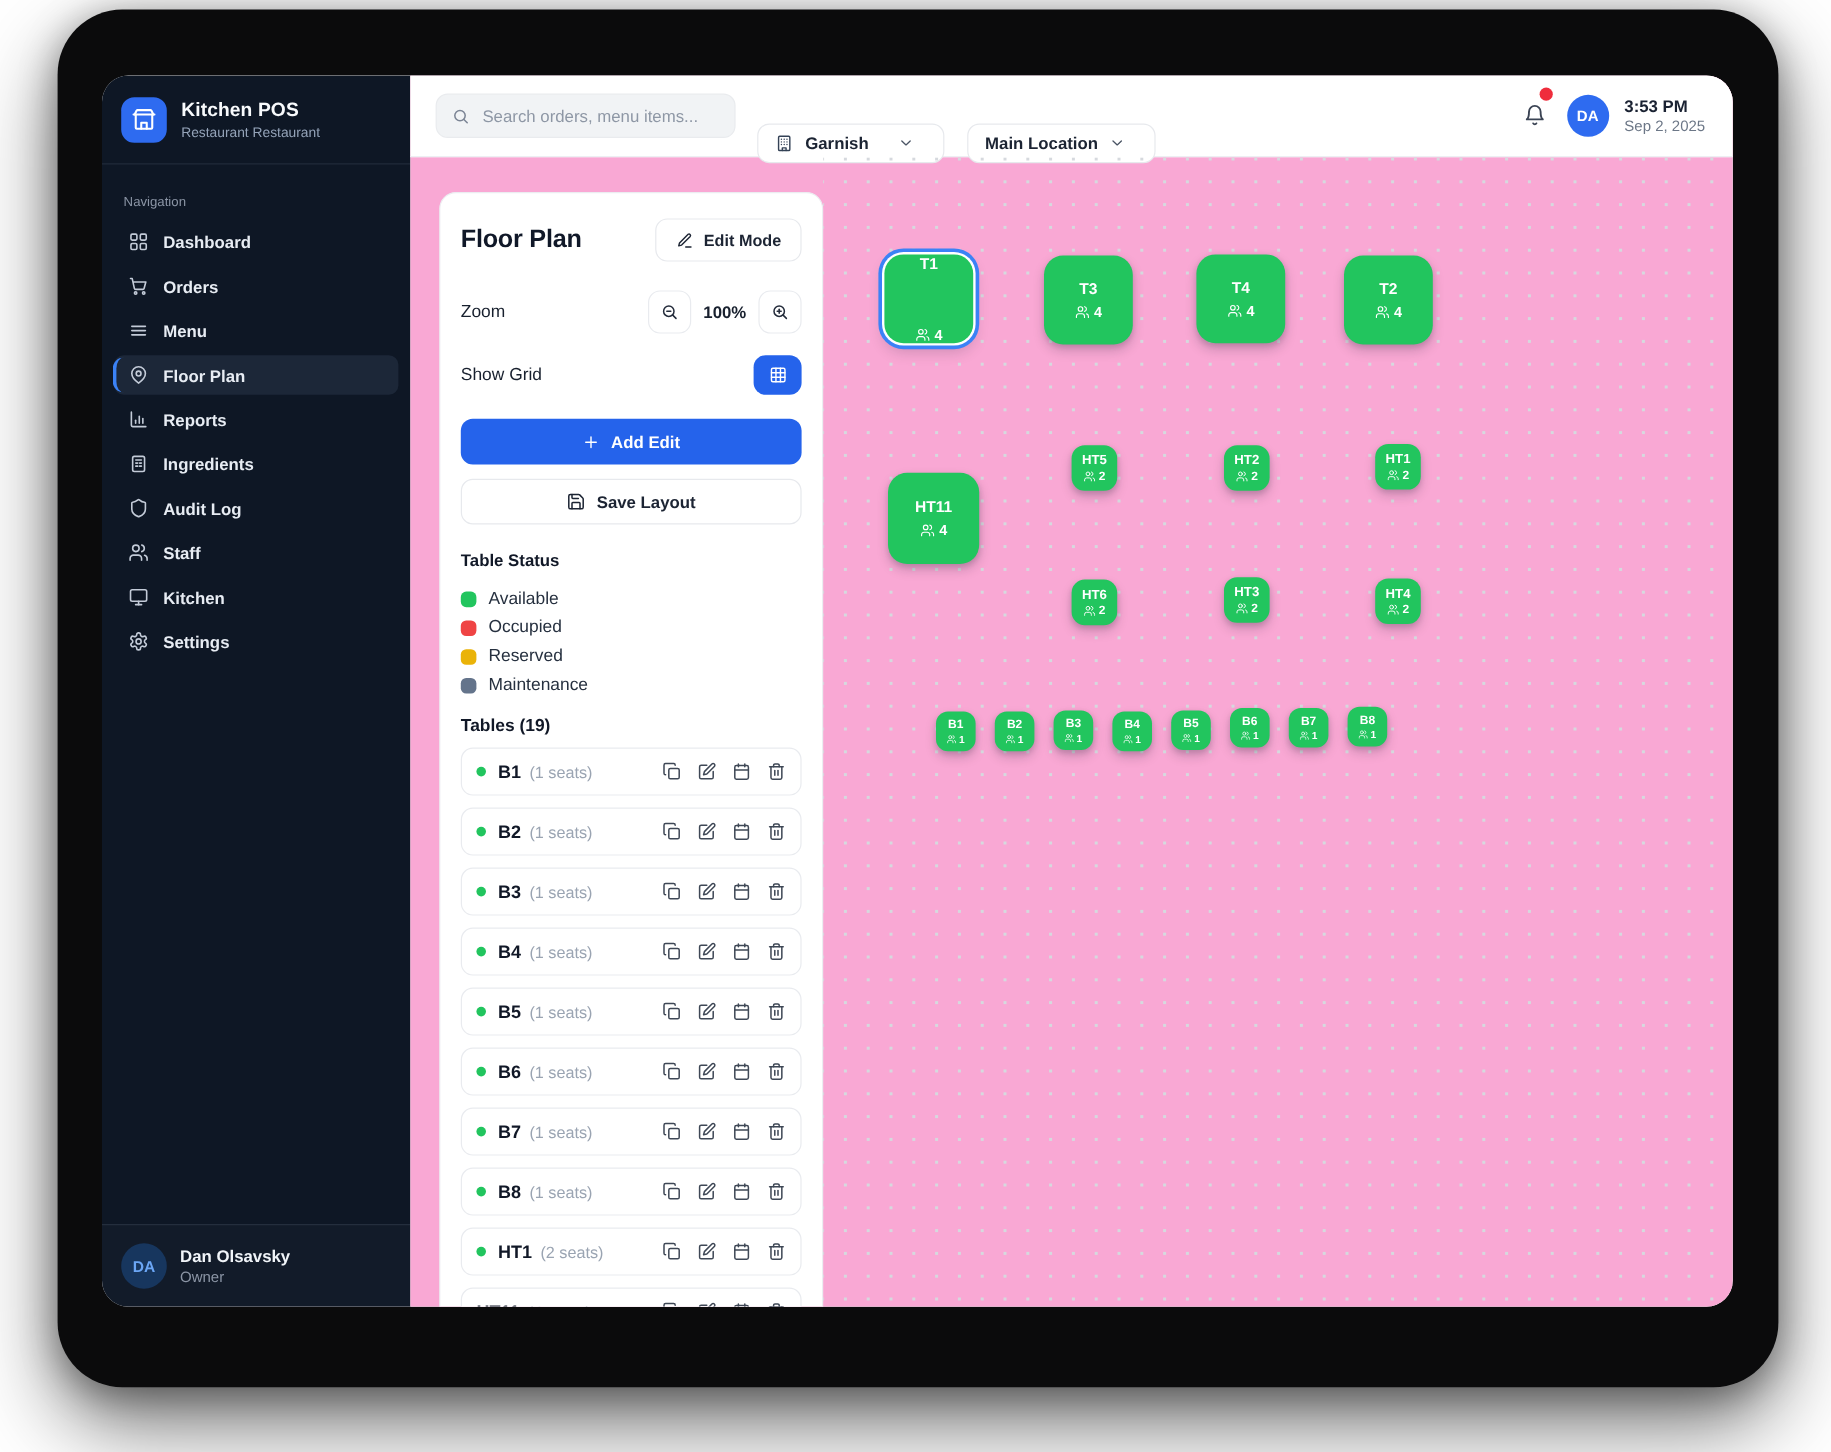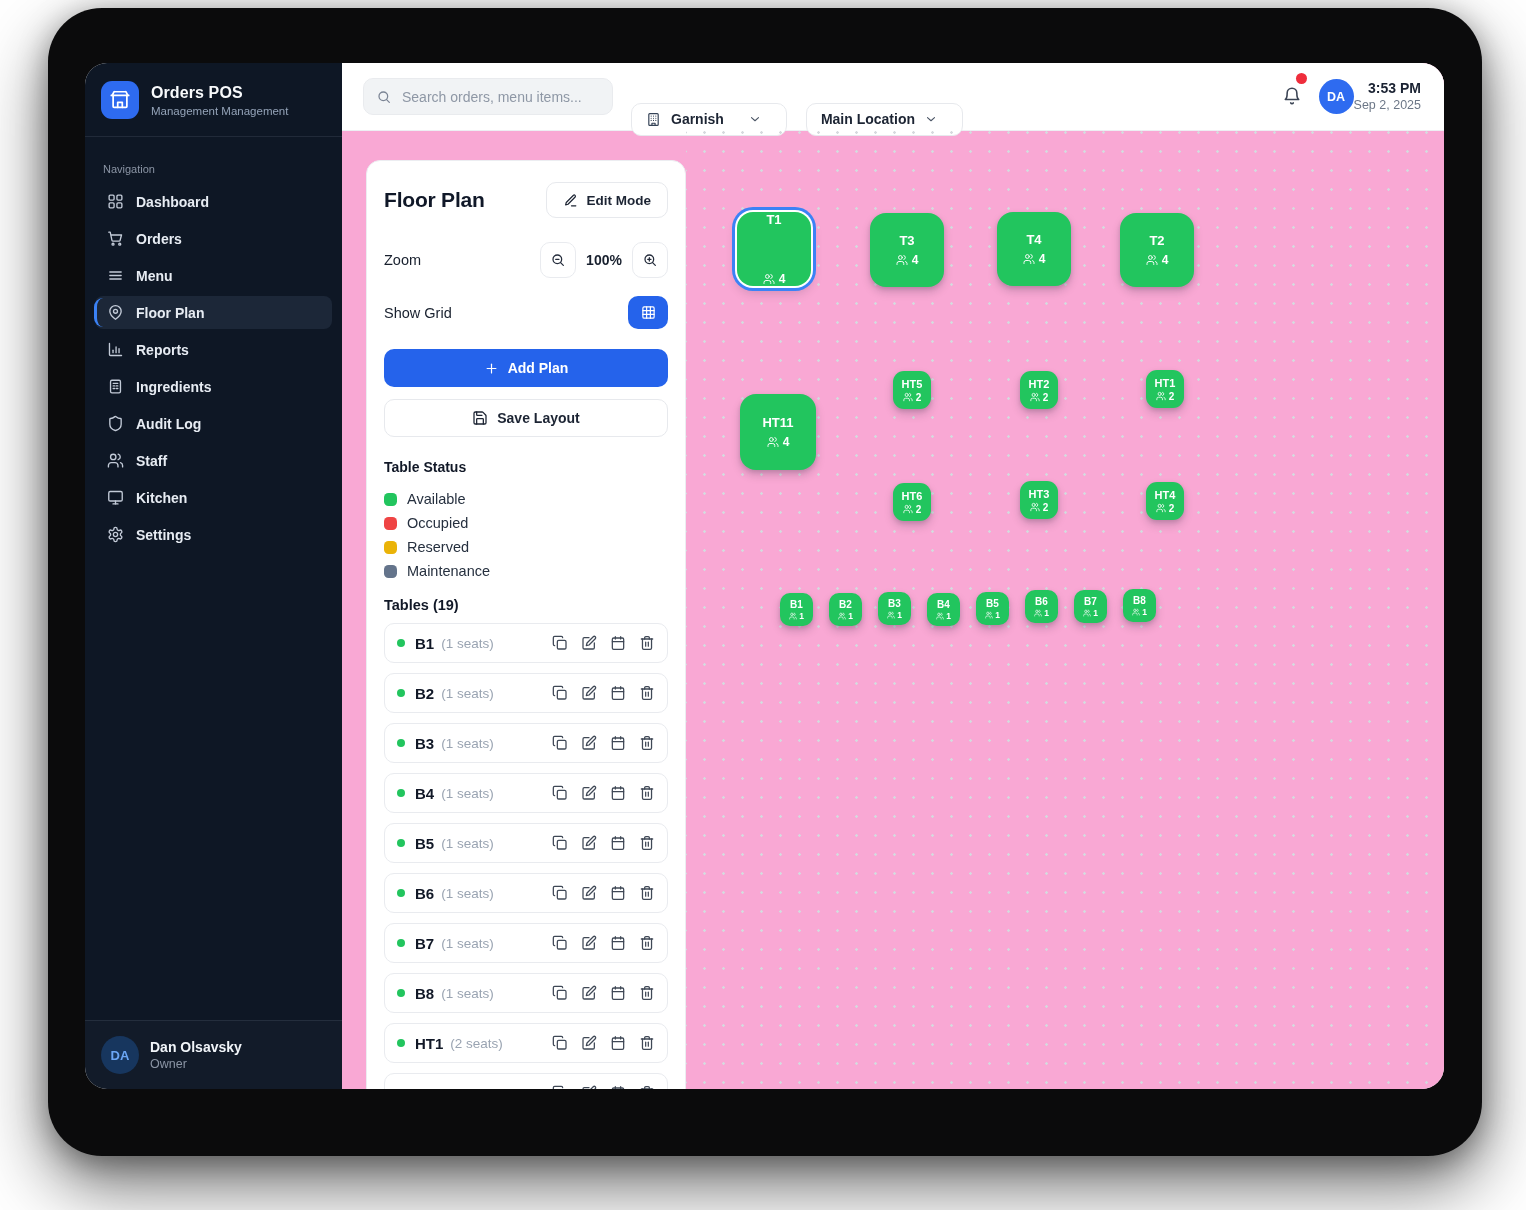--- a/index.html
+++ b/index.html
@@ -49,21 +49,21 @@
   .tb-select .chev { font-size:14px; color:#4b5565; }
   .tb-restaurant { margin-left:18px; }
   .tb-restaurant .chev { margin-left:24px; }
   .tb-location { margin-left:19px; }
   .tb-location .chev { margin-left:9px; }
   .tb-spacer { flex:1; }
   .bell-wrap { position:relative; width:22px; height:22px; color:#3b4454; font-size:20px; }
   .notif-dot { position:absolute; top:-13px; right:-3px; width:11px; height:11px; border-radius:50%; background:#ef2d3c; }
   .tb-avatar { width:35px; height:35px; border-radius:50%; background:#2e6bf0; color:#fff; font-size:12.5px; font-weight:700;
                display:flex; align-items:center; justify-content:center; margin-left:15px; cursor:pointer; }
-  .tb-time { text-align:right; line-height:1.3; }
+  .tb-time { margin-left:13px; line-height:1.3; }
   .tb-time .t { font-size:14px; font-weight:600; color:#1a2232; }
   .tb-time .d { font-size:12.5px; color:#6c7787; }
 
   .content { flex:1; display:flex; overflow:hidden; }
   .left-col { width:344px; flex-shrink:0; padding:29px 0 0 24px; }
 
   
   .panel { width:320px; background:#fff; border:1px solid #ecedf1; border-radius:14px; padding:21px 17px 16px; }
   .panel-title-row { display:flex; align-items:center; justify-content:space-between; margin-bottom:24px; }
   .panel-title { font-size:21px; font-weight:700; color:#101828; letter-spacing:-.2px; }
@@ -132,22 +132,22 @@
             <span class="icon">
                 <svg viewBox="0 0 24 24" fill="none" stroke="currentColor" stroke-width="1.9" stroke-linecap="round" stroke-linejoin="round">
                   <path d="M3.5 7l1.8-3.6A1 1 0 0 1 6.2 3h11.6a1 1 0 0 1 .9.4L20.5 7"></path>
                   <path d="M2.5 7h19"></path>
                   <path d="M4.5 7v12a1 1 0 0 0 1 1h13a1 1 0 0 0 1-1V7"></path>
                   <path d="M9.5 20v-5.5h5V20"></path>
                 </svg>
               </span>
           </div>
           <div>
-            <div class="sb-title">Orders POS</div>
-            <div class="sb-subtitle">Management Management</div>
+            <div class="sb-title">Kitchen POS</div>
+            <div class="sb-subtitle">Restaurant Restaurant</div>
           </div>
         </div>
 
         <nav class="sb-nav">
           <div class="sb-section-label">Navigation</div>
           <div>
 
               <div class="nav-item">
                 <span class="icon">
                   <svg viewBox="0 0 24 24" fill="none" stroke="currentColor" stroke-width="1.9" stroke-linecap="round" stroke-linejoin="round">
@@ -382,21 +382,21 @@
                 </button>
               </div>
 
               <button class="btn wide-btn add-table-btn">
                 <span class="icon">
                     <svg viewBox="0 0 24 24" fill="none" stroke="currentColor" stroke-width="1.9" stroke-linecap="round" stroke-linejoin="round">
                       <path d="M12 5v14"></path>
                       <path d="M5 12h14"></path>
                     </svg>
                   </span>
-                <span>Add Plan</span>
+                <span>Add Edit</span>
               </button>
               <button class="btn wide-btn save-layout-btn">
                 <span class="icon">
                     <svg viewBox="0 0 24 24" fill="none" stroke="currentColor" stroke-width="1.9" stroke-linecap="round" stroke-linejoin="round">
                       <path d="M15.2 3a2 2 0 0 1 1.4.6l3.8 3.8a2 2 0 0 1 .6 1.4V19a2 2 0 0 1-2 2H5a2 2 0 0 1-2-2V5a2 2 0 0 1 2-2z"></path>
                       <path d="M17 21v-7a1 1 0 0 0-1-1H8a1 1 0 0 0-1 1v7"></path>
                       <path d="M7 3v4a1 1 0 0 0 1 1h7"></path>
                     </svg>
                   </span>
                 <span>Save Layout</span>

